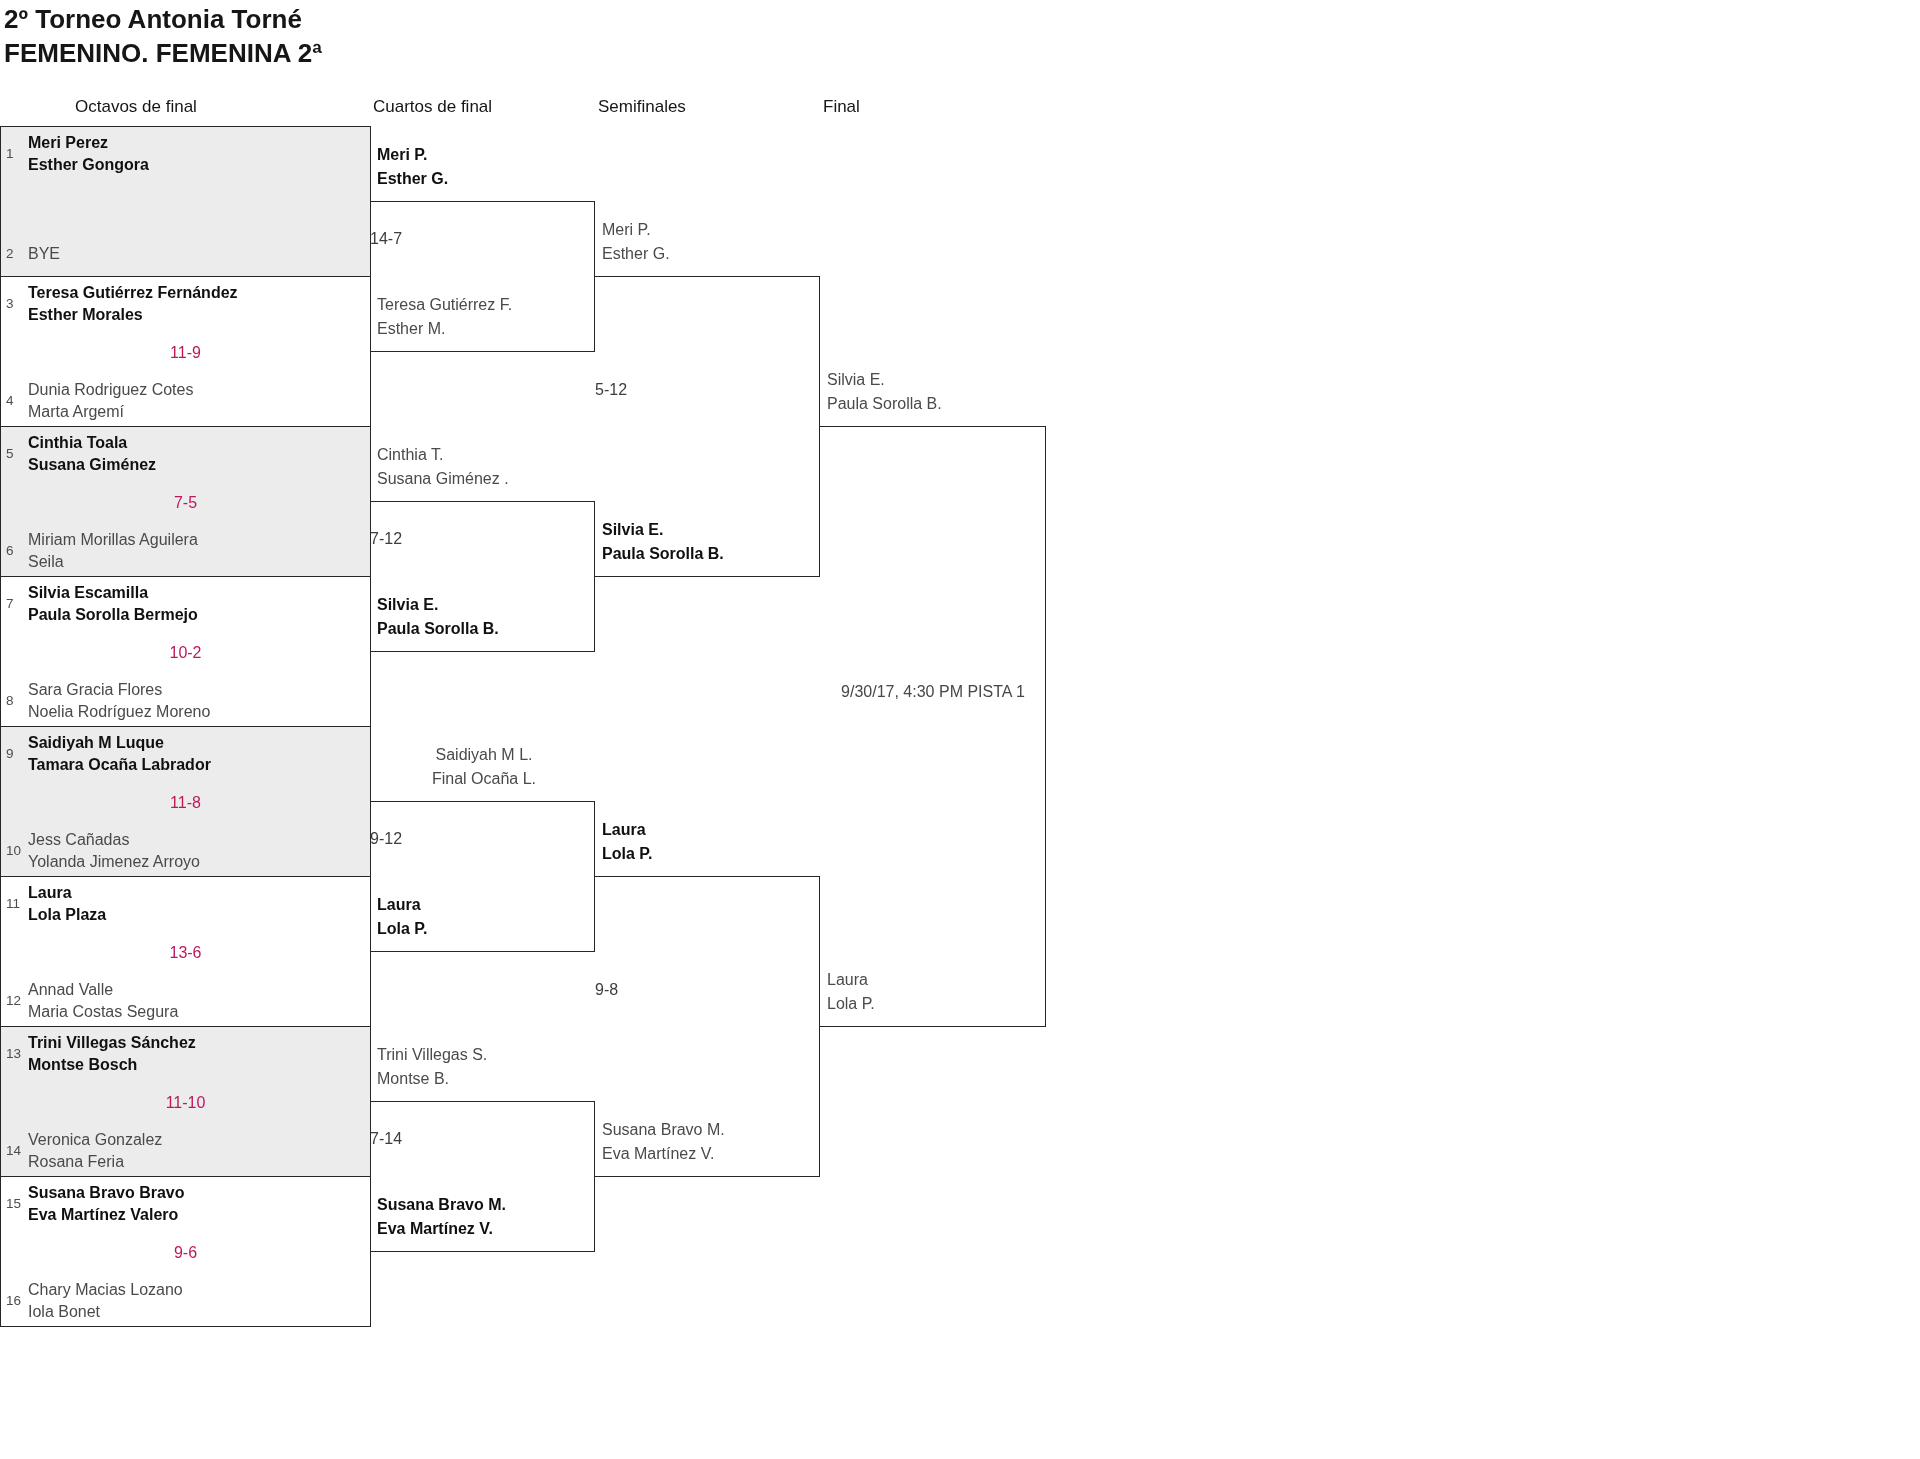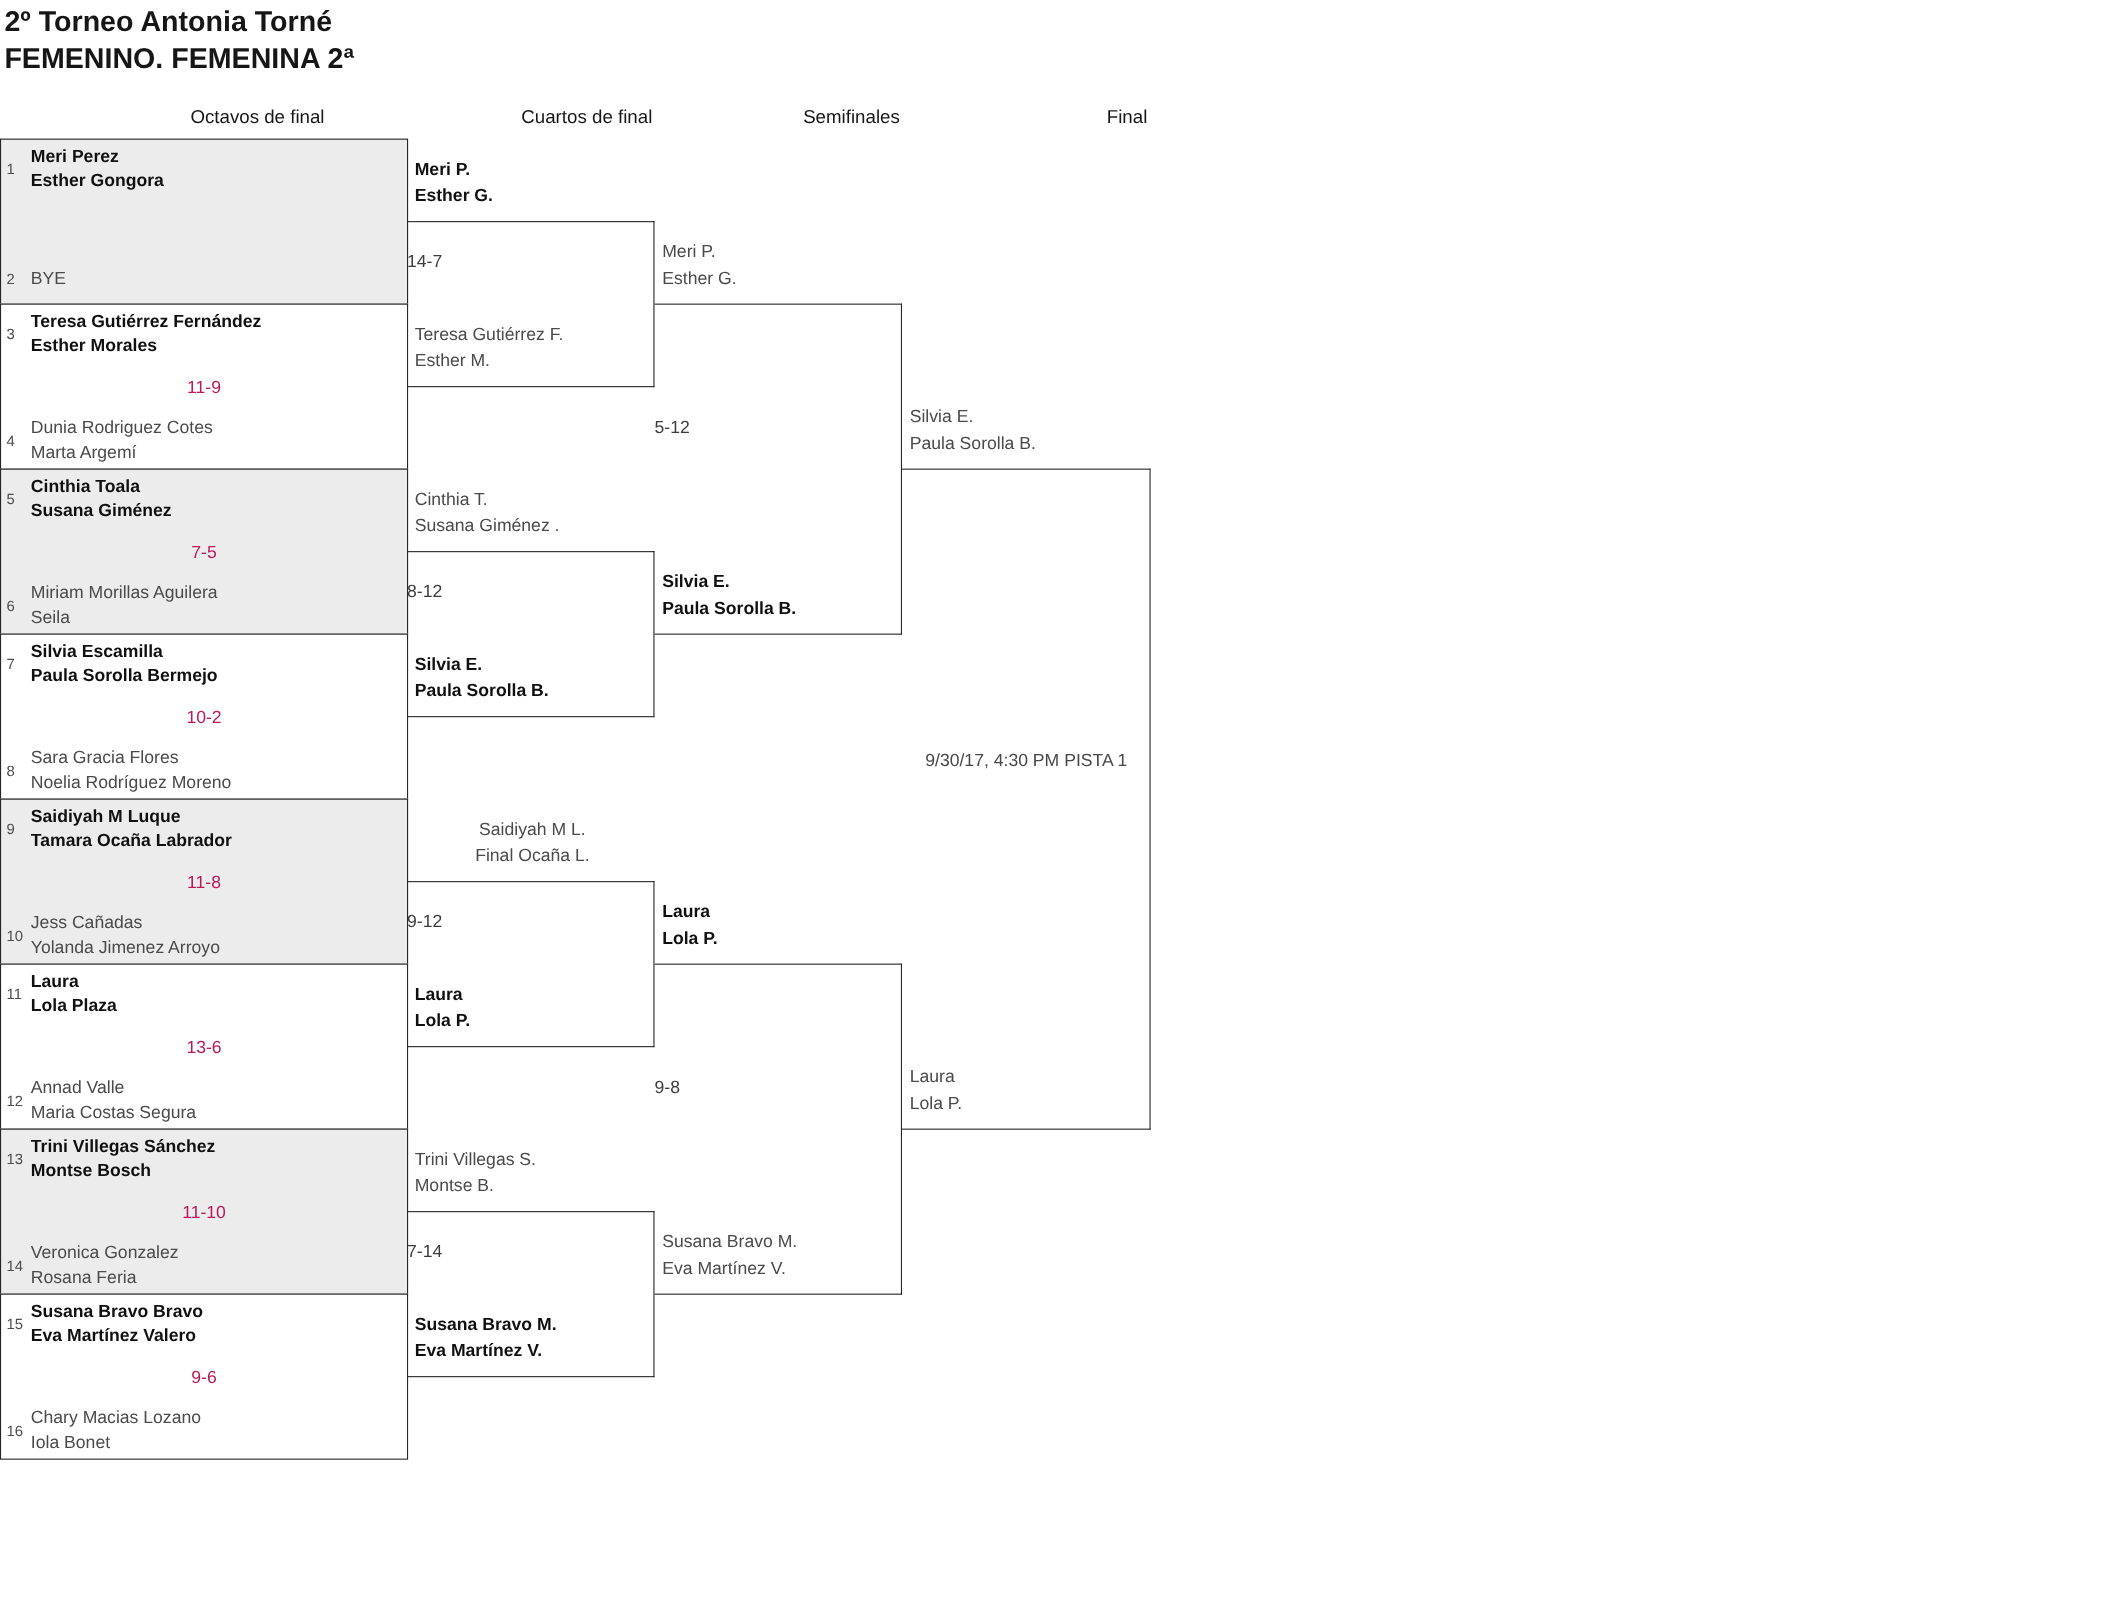--- a/index.html
+++ b/index.html
@@ -2,21 +2,21 @@
 <html><head>
 <meta charset="utf-8">
 <style>
   html,body{margin:0;padding:0;background:#fff;}
   body{font-family:"Liberation Sans",sans-serif;color:#141414;}
   .stage{position:relative;width:1620px;height:1459px;background:#fff;overflow:hidden;}
 
   .title-block{position:absolute;left:4px;top:2px;}
   .title-line{font-size:26px;line-height:34px;font-weight:600;color:#161616;white-space:nowrap;}
 
-  .hdr{position:absolute;top:97px;width:220px;text-align:right;font-size:17px;font-weight:500;color:#161616;white-space:nowrap;}
+  .hdr{position:absolute;top:97px;width:220px;text-align:left;font-size:17px;font-weight:500;color:#161616;white-space:nowrap;}
 
   
   .rbox{position:absolute;left:0;width:371px;height:151px;border:1px solid #262626;box-sizing:border-box;background:#fff;}
   .rbox.alt{background:#ececec;}
   .team{position:absolute;left:0;display:flex;align-items:center;}
   .team-a{top:5px;}
   .team-b{bottom:4px;}
   .team-bye{bottom:12px;}
   .seed{width:22px;padding-left:5px;flex:none;font-size:13.5px;color:#4d4d4d;}
   .nm{font-size:16px;line-height:21.5px;}
@@ -221,21 +221,21 @@
   <div class="mscore" style="left:370px;top:229px;width:225px;">14-7</div>
   <div class="slot l" style="left:377px;top:293px;">
     <span class="ln">Teresa Gutiérrez F.</span>
       <span class="ln">Esther M.</span>
   </div>
 
   <div class="slot l" style="left:377px;top:443px;">
     <span class="ln">Cinthia T.</span>
       <span class="ln">Susana Giménez .</span>
   </div>
-  <div class="mscore" style="left:370px;top:529px;width:225px;">8-12</div>
+  <div class="mscore" style="left:370px;top:529px;width:225px;">7-12</div>
   <div class="slot w" style="left:377px;top:593px;">
     <span class="ln">Silvia E.</span>
       <span class="ln">Paula Sorolla B.</span>
   </div>
 
   <div class="slot l" style="left:377px;top:743px;text-align:center;">
     <span class="ln">Saidiyah M L.</span>
       <span class="ln">Final Ocaña L.</span>
   </div>
   <div class="mscore" style="left:370px;top:829px;width:225px;">9-12</div>

